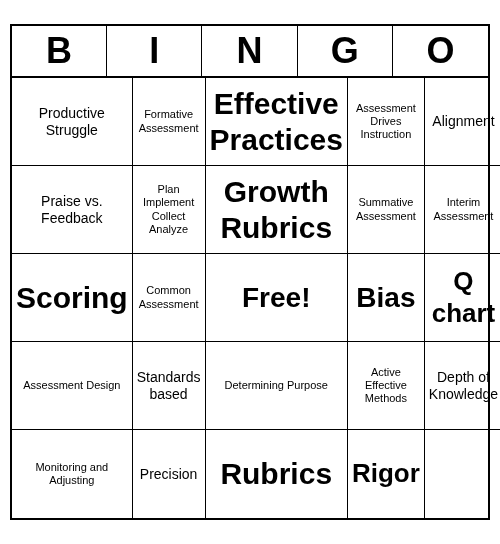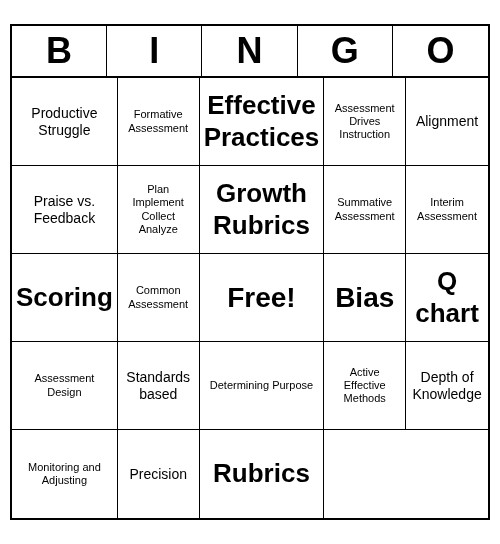--- a/index.html
+++ b/index.html
@@ -76,21 +76,21 @@
 
     .text-small {
       font-size: 11px;
     }
 
     .text-medium {
       font-size: 14px;
     }
 
     .text-large {
-      font-size: 26px;
+      font-size: 30px;
       font-weight: bold;
       text-align: center;
     }
 
     .text-xlarge {
       font-size: 28px;
       font-weight: bold;
     }
 
     .text-xxlarge {
@@ -172,14 +172,17 @@
       </div>
       <div class="bingo-cell">
         <span class="text-small">Monitoring and Adjusting</span>
       </div>
       <div class="bingo-cell">
         <span class="text-medium">Precision</span>
       </div>
       <div class="bingo-cell">
         <span class="text-large">Rubrics</span>
       </div>
+      <div class="bingo-cell">
+        <span class="text-xxlarge">Rigor</span>
+      </div>
     </div>
 </div>
 
 </body></html>

